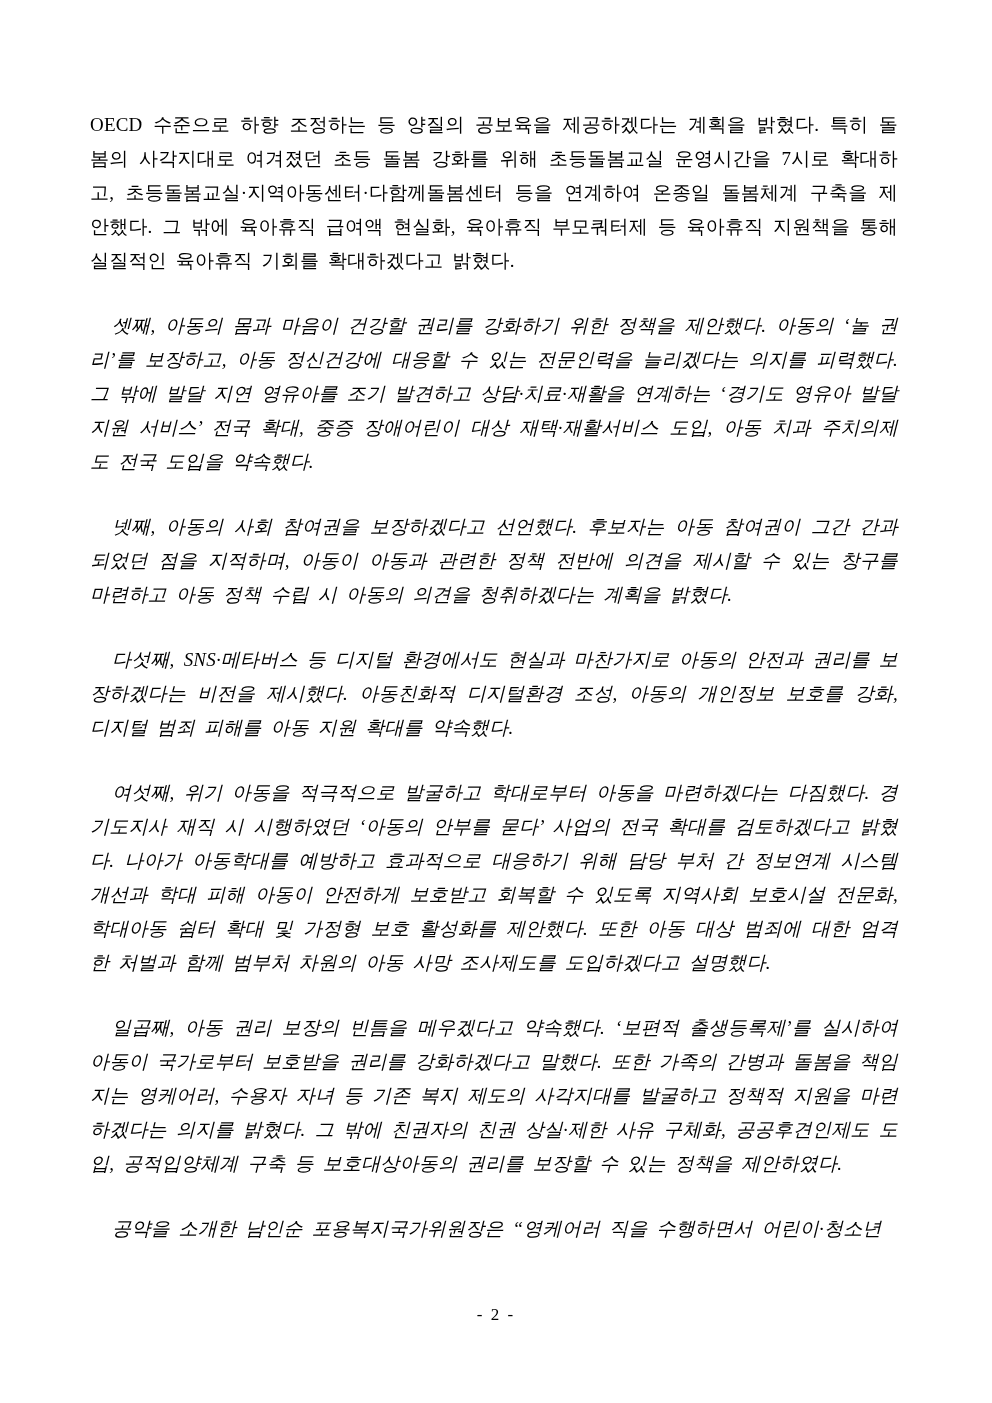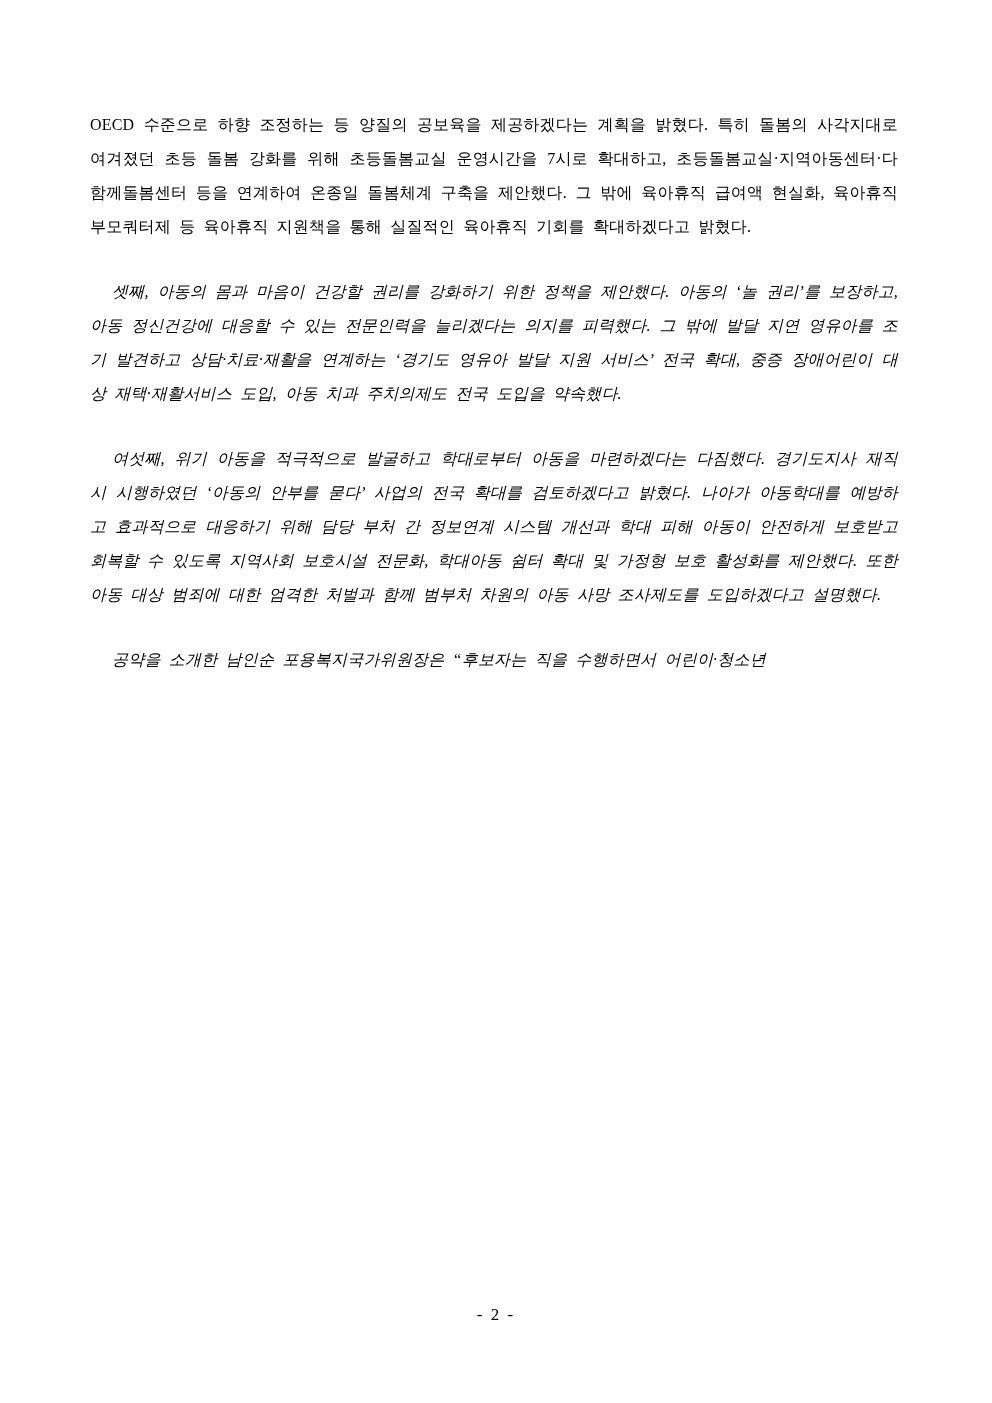--- a/index.html
+++ b/index.html
@@ -17,21 +17,21 @@
     overflow: hidden;
   }
   .content {
     position: absolute;
     left: 90px;
     top: 108px;
     width: 816px;
   }
   .content p {
     margin: 0 8px 31px 0;
-    font-size: 16px;
+    font-size: 19px;
     line-height: 34px;
     text-align: justify;
     letter-spacing: 0.2px;
     word-spacing: 4px;
   }
   .content p.indent {
     text-indent: 22px;
     font-style: italic;
   }
   .footer {
@@ -45,18 +45,21 @@
     color: #000000;
   }
 </style>
 </head>
 <body>
 
 <div class="page">
   <div class="content">
     <p>OECD 수준으로 하향 조정하는 등 양질의 공보육을 제공하겠다는 계획을 밝혔다. 특히 돌봄의 사각지대로 여겨졌던 초등 돌봄 강화를 위해 초등돌봄교실 운영시간을 7시로 확대하고, 초등돌봄교실·지역아동센터·다함께돌봄센터 등을 연계하여 온종일 돌봄체계 구축을 제안했다. 그 밖에 육아휴직 급여액 현실화, 육아휴직 부모쿼터제 등 육아휴직 지원책을 통해 실질적인 육아휴직 기회를 확대하겠다고 밝혔다.</p>
     <p class="indent">셋째, 아동의 몸과 마음이 건강할 권리를 강화하기 위한 정책을 제안했다. 아동의 ‘놀 권리’를 보장하고, 아동 정신건강에 대응할 수 있는 전문인력을 늘리겠다는 의지를 피력했다. 그 밖에 발달 지연 영유아를 조기 발견하고 상담·치료·재활을 연계하는 ‘경기도 영유아 발달 지원 서비스’ 전국 확대, 중증 장애어린이 대상 재택·재활서비스 도입, 아동 치과 주치의제도 전국 도입을 약속했다.</p>
+    <p class="indent">넷째, 아동의 사회 참여권을 보장하겠다고 선언했다. 후보자는 아동 참여권이 그간 간과되었던 점을 지적하며, 아동이 아동과 관련한 정책 전반에 의견을 제시할 수 있는 창구를 마련하고 아동 정책 수립 시 아동의 의견을 청취하겠다는 계획을 밝혔다.</p>
+    <p class="indent">다섯째, SNS·메타버스 등 디지털 환경에서도 현실과 마찬가지로 아동의 안전과 권리를 보장하겠다는 비전을 제시했다. 아동친화적 디지털환경 조성, 아동의 개인정보 보호를 강화, 디지털 범죄 피해를 아동 지원 확대를 약속했다.</p>
     <p class="indent">여섯째, 위기 아동을 적극적으로 발굴하고 학대로부터 아동을 마련하겠다는 다짐했다. 경기도지사 재직 시 시행하였던 ‘아동의 안부를 묻다’ 사업의 전국 확대를 검토하겠다고 밝혔다. 나아가 아동학대를 예방하고 효과적으로 대응하기 위해 담당 부처 간 정보연계 시스템 개선과 학대 피해 아동이 안전하게 보호받고 회복할 수 있도록 지역사회 보호시설 전문화, 학대아동 쉼터 확대 및 가정형 보호 활성화를 제안했다. 또한 아동 대상 범죄에 대한 엄격한 처벌과 함께 범부처 차원의 아동 사망 조사제도를 도입하겠다고 설명했다.</p>
-    <p class="indent">공약을 소개한 남인순 포용복지국가위원장은 “후보자는 직을 수행하면서 어린이·청소년</p>
+    <p class="indent">일곱째, 아동 권리 보장의 빈틈을 메우겠다고 약속했다. ‘보편적 출생등록제’를 실시하여 아동이 국가로부터 보호받을 권리를 강화하겠다고 말했다. 또한 가족의 간병과 돌봄을 책임지는 영케어러, 수용자 자녀 등 기존 복지 제도의 사각지대를 발굴하고 정책적 지원을 마련하겠다는 의지를 밝혔다. 그 밖에 친권자의 친권 상실·제한 사유 구체화, 공공후견인제도 도입, 공적입양체계 구축 등 보호대상아동의 권리를 보장할 수 있는 정책을 제안하였다.</p>
+    <p class="indent">공약을 소개한 남인순 포용복지국가위원장은 “영케어러 직을 수행하면서 어린이·청소년</p>
   </div>
 
   <div class="footer">- 2 -</div>
 </div>
 
 </body></html>

